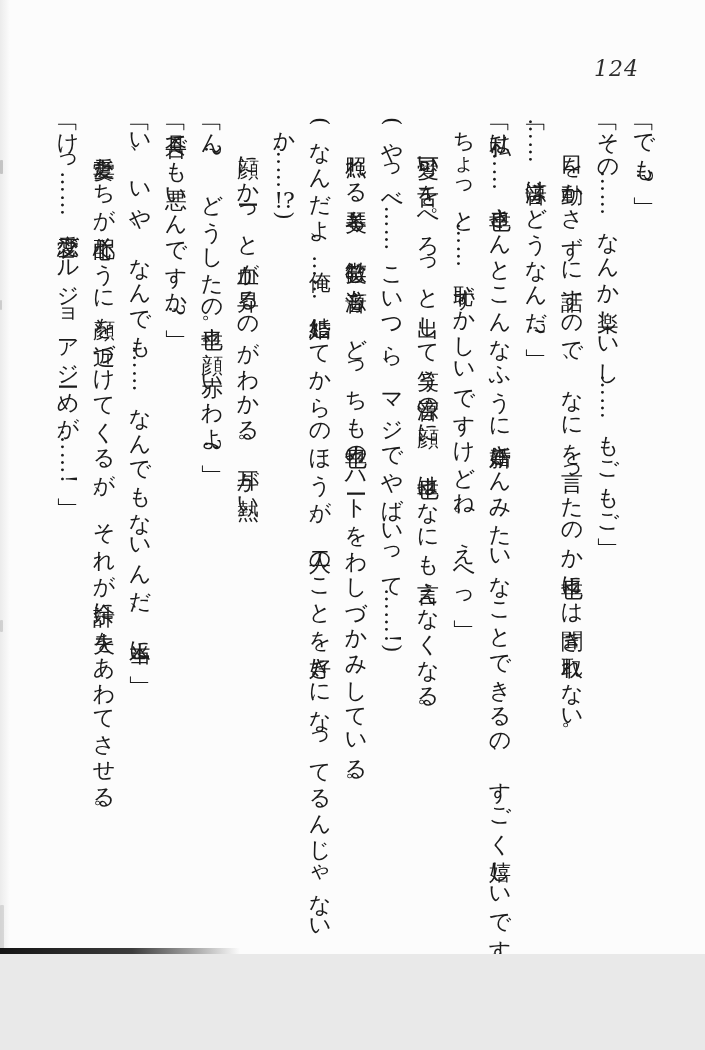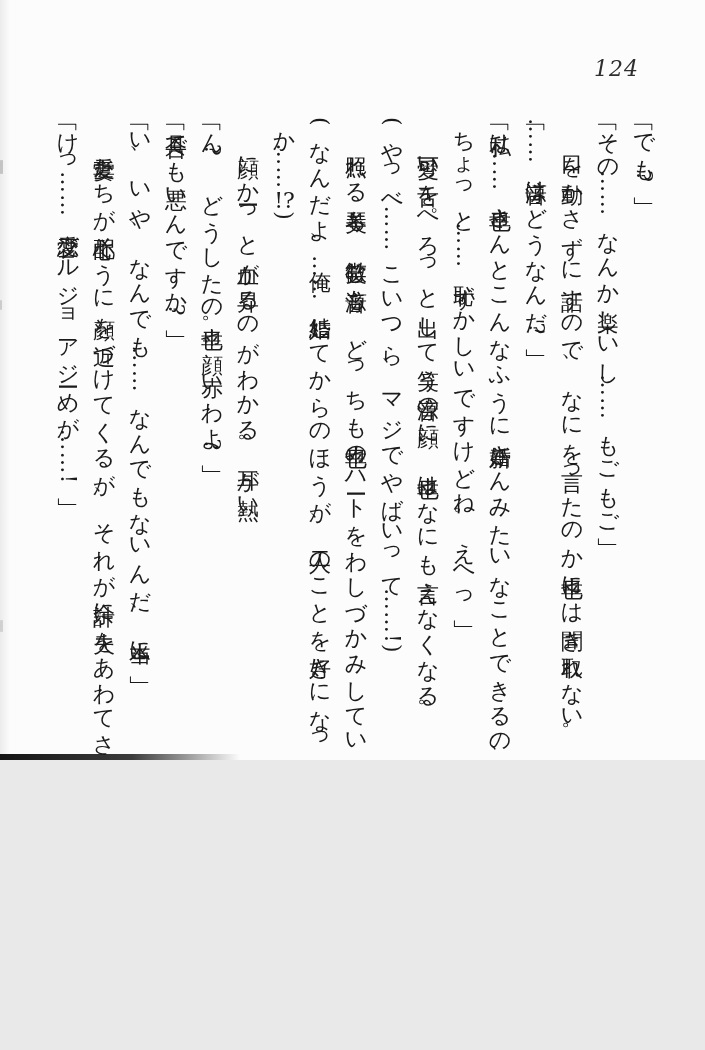--- a/index.html
+++ b/index.html
@@ -3,21 +3,21 @@
 <meta charset="utf-8">
 <style>
   html,body { margin:0; padding:0; }
   body {
     width:705px; height:1050px;
     background:#e9e9e9;
     font-family:"DejaVu Serif","Liberation Serif",serif;
   }
   .page {
     position:relative;
-    width:705px; height:760px;
+    width:705px; height:954px;
     background:#fcfcfc;
     overflow:hidden;
   }
   
   .left-edge-shade {
     position:absolute; left:0; top:0; bottom:0; width:10px;
     background:linear-gradient(to right, rgba(90,90,90,0.10), rgba(0,0,0,0));
   }
   .speck { position:absolute; background:#9a9a9a; border-radius:1px; }
   .speck.s1 { left:0; top:160px;  width:3px; height:14px; opacity:.5; }

